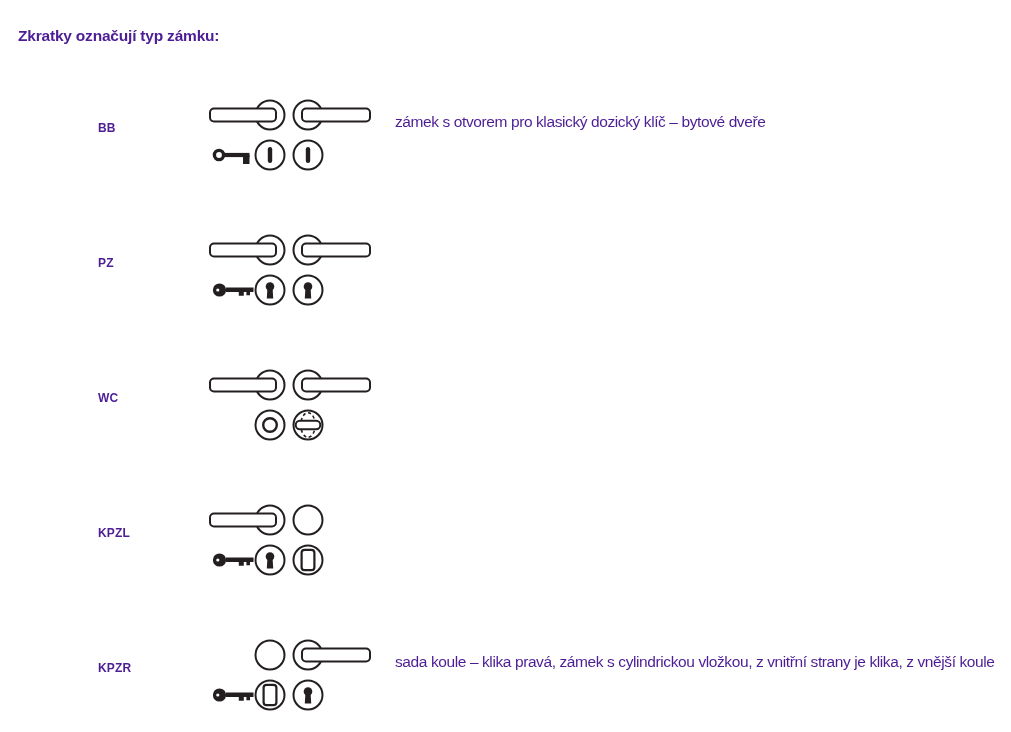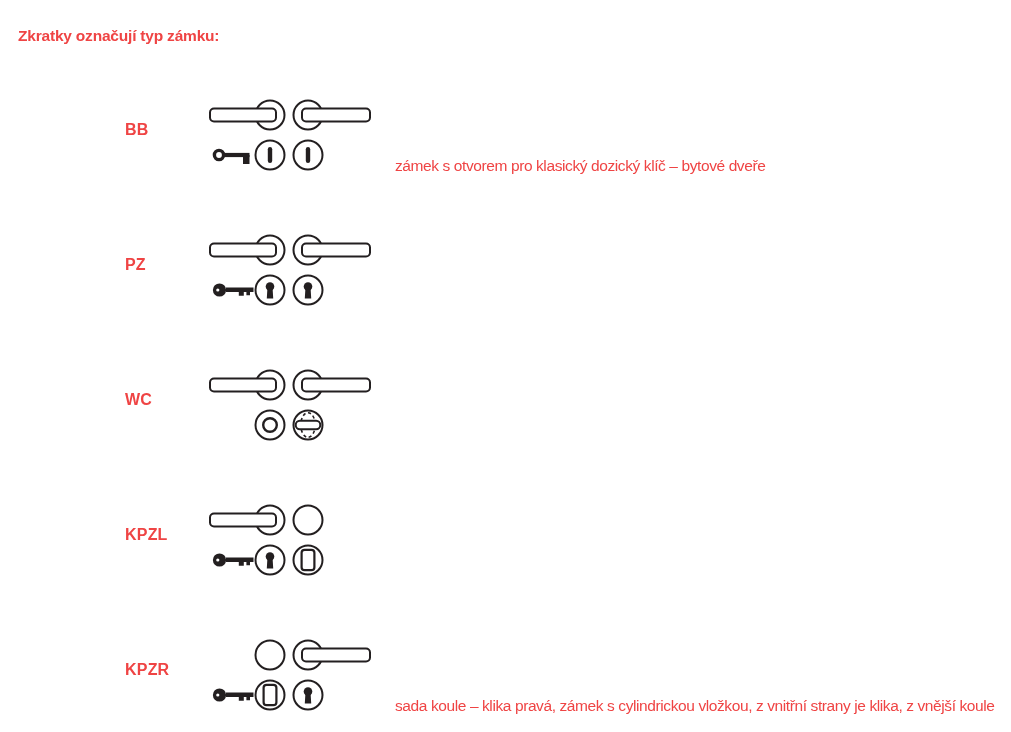--- a/index.html
+++ b/index.html
@@ -1,43 +1,43 @@
 <!DOCTYPE html>
 <html><head>
 <meta charset="utf-8">
 <style>
   html,body{margin:0;padding:0;background:#fff;}
   .page{
     position:relative;
     width:1011px;height:732px;
     background:#ffffff;
     font-family:"Liberation Sans", sans-serif;
-    color:#ef4444;
+    color:#4c1d95;
     overflow:hidden;
   }
   .title{
     position:absolute;left:18px;top:27px;
     font-size:15.5px;font-weight:bold;letter-spacing:-0.2px;
   }
   .row{position:absolute;left:0;width:1011px;height:80px;}
   .row-1{top:95px}
   .row-2{top:230px}
   .row-3{top:365px}
   .row-4{top:500px}
   .row-5{top:635px}
   .code{
-    position:absolute;left:125px;top:26px;
-    font-size:16px;font-weight:bold;letter-spacing:0.2px;
+    position:absolute;left:98px;top:26px;
+    font-size:12px;font-weight:bold;letter-spacing:0.2px;
   }
   .iconset{position:absolute;left:207px;top:2px;}
   .desc{
     position:absolute;left:395px;top:12px;width:616px;
     font-size:15.5px;line-height:30px;letter-spacing:-0.4px;
   }
-  .desc span{display:block;white-space:nowrap;margin-top:44px;}
+  .desc span{display:block;white-space:nowrap;}
   svg .outline{fill:#ffffff;stroke:#231f20;stroke-width:2;}
   svg .hollow{fill:none;stroke:#231f20;}
   svg .solid{fill:#231f20;stroke:none;}
 </style>
 </head>
 <body>
 
 <div class="page">
 
   <div class="title">Zkratky označují typ zámku:</div>

